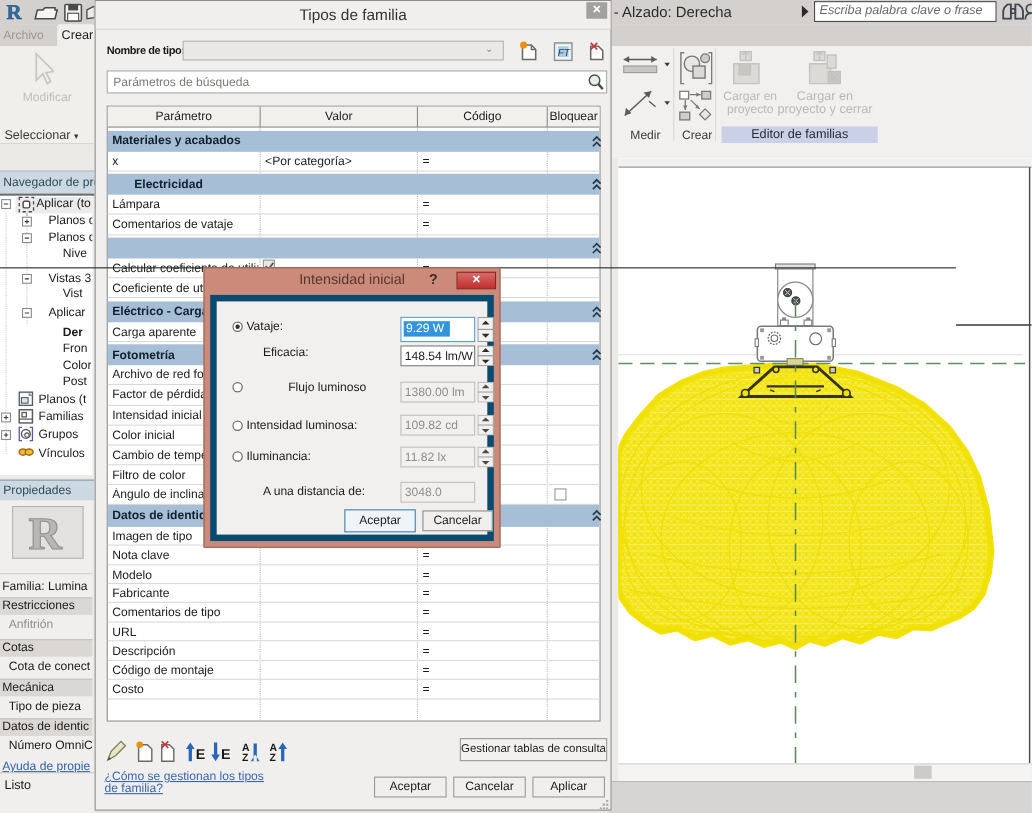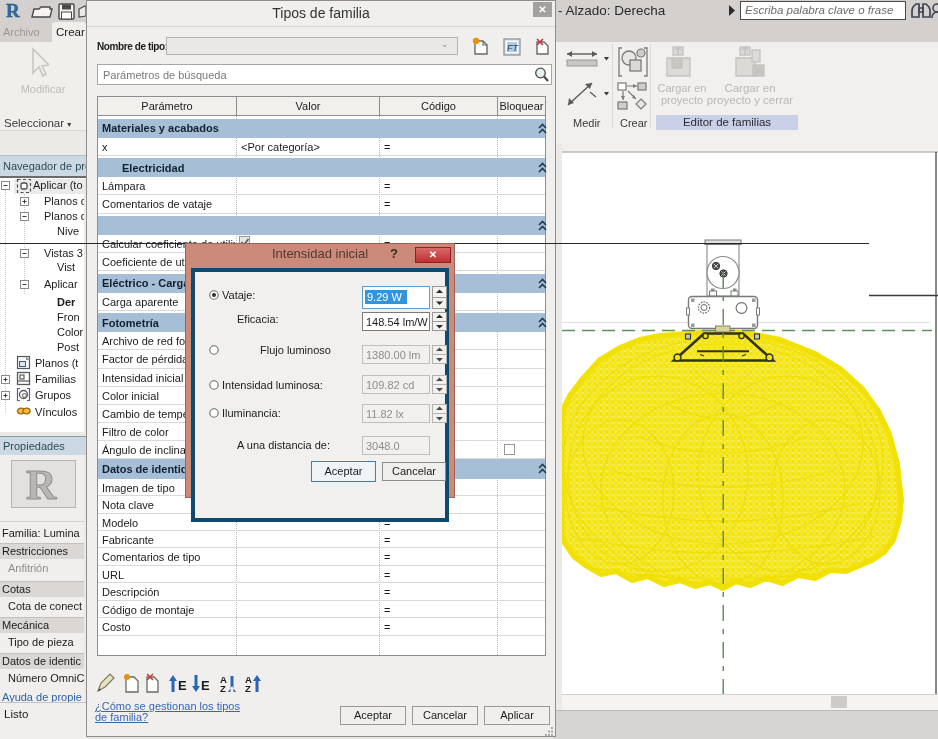--- a/index.html
+++ b/index.html
@@ -522,20 +522,21 @@
       <text x="0" y="9" font-size="9.5" fill="#1a1a1a" font-weight="bold">A</text>
       <text x="0" y="18" font-size="9.5" fill="#1a1a1a" font-weight="bold">Z</text>
       <path d="M12 12 L16 18 L13.5 18 L13.5 2 L10.5 2 L10.5 18 L8 18 Z" transform="translate(0,0)" fill="#2a66b8"></path>
     </g>
     <g transform="translate(148,1)">
       <text x="0" y="9" font-size="9.5" fill="#1a1a1a" font-weight="bold">A</text>
       <text x="0" y="18" font-size="9.5" fill="#1a1a1a" font-weight="bold">Z</text>
       <path d="M12 1 L16 7 L13.5 7 L13.5 18 L10.5 18 L10.5 7 L8 7 Z" fill="#2a66b8"></path>
     </g>
   </svg>
+  <div class="abs" style="left:331px;top:670px;width:134px;height:21px;background:#f2f1ef;border:1px solid #9a9896;font-size:10.4px;color:#1b1b1b;text-align:center;line-height:19px;">Gestionar tablas de consulta</div>
 
   <div class="abs" style="left:8px;top:700px;font-size:11px;color:#3a66ad;text-decoration:underline;line-height:11px;">¿Cómo se gestionan los tipos<br>de familia?</div>
 
   <div class="abs" style="left:253px;top:705px;width:66px;height:19px;background:#f0efed;border:1px solid #9a9896;font-size:11px;text-align:center;line-height:17px;color:#1b1b1b;">Aceptar</div>
   <div class="abs" style="left:325px;top:705px;width:66px;height:19px;background:#f0efed;border:1px solid #9a9896;font-size:11px;text-align:center;line-height:17px;color:#1b1b1b;">Cancelar</div>
   <div class="abs" style="left:397px;top:705px;width:66px;height:19px;background:#f0efed;border:1px solid #9a9896;font-size:11px;text-align:center;line-height:17px;color:#1b1b1b;">Aplicar</div>
   <svg class="abs" style="left:458px;top:726px;" width="9" height="9" viewBox="0 0 9 9">
     <g fill="#aaa8a6">
           <rect x="6" y="0" width="2" height="2"></rect>
           <rect x="6" y="3.5" width="2" height="2"></rect>
@@ -546,21 +547,21 @@
         </g>
   </svg>
 </div>
 
 <div class="abs" style="left:0;top:242.5px;width:869px;height:1.8px;background:#262626;z-index:30;"></div>
 
 <div class="abs" id="dlgsub" style="left:185px;top:243px;width:270px;height:255px;background:#cb8a7a;border:1px solid #9a6455;z-index:40;">
   <div class="abs" style="left:0;top:2px;width:268px;text-align:center;font-size:13px;color:#53382e;">Intensidad inicial</div>
   <div class="abs" style="left:204px;top:2px;font-size:13px;font-weight:bold;color:#3a2a22;">?</div>
   <div class="abs" style="left:229px;top:3px;width:36px;height:16px;background:linear-gradient(#d96a6a,#c03030);border:1px solid #8d2020;color:#fff;font-size:10px;font-weight:bold;text-align:center;line-height:14px;">✕</div>
-  <div class="abs" style="left:5px;top:24px;width:258px;height:254px;background:#f1f0ee;border:4px solid #0c4a6e;" id="subbody">
+  <div class="abs" style="left:5px;top:24px;width:258px;height:224px;background:#f1f0ee;border:6px solid #0c4a6e;" id="subbody">
 
     <svg class="abs" style="left:14px;top:18px;" width="10" height="10" viewBox="0 0 10 10">
           <circle cx="5" cy="5" r="4.2" fill="#fff" stroke="#6a6a68" stroke-width="1.1"></circle>
           <circle cx="5" cy="5" r="2" fill="#2f2f2f"></circle>
         </svg>
     <svg class="abs" style="left:14px;top:72.5px;" width="10" height="10" viewBox="0 0 10 10">
           <circle cx="5" cy="5" r="4.2" fill="#fff" stroke="#6a6a68" stroke-width="1.1"></circle>
         </svg>
     <svg class="abs" style="left:14px;top:107.5px;" width="10" height="10" viewBox="0 0 10 10">
           <circle cx="5" cy="5" r="4.2" fill="#fff" stroke="#6a6a68" stroke-width="1.1"></circle>

